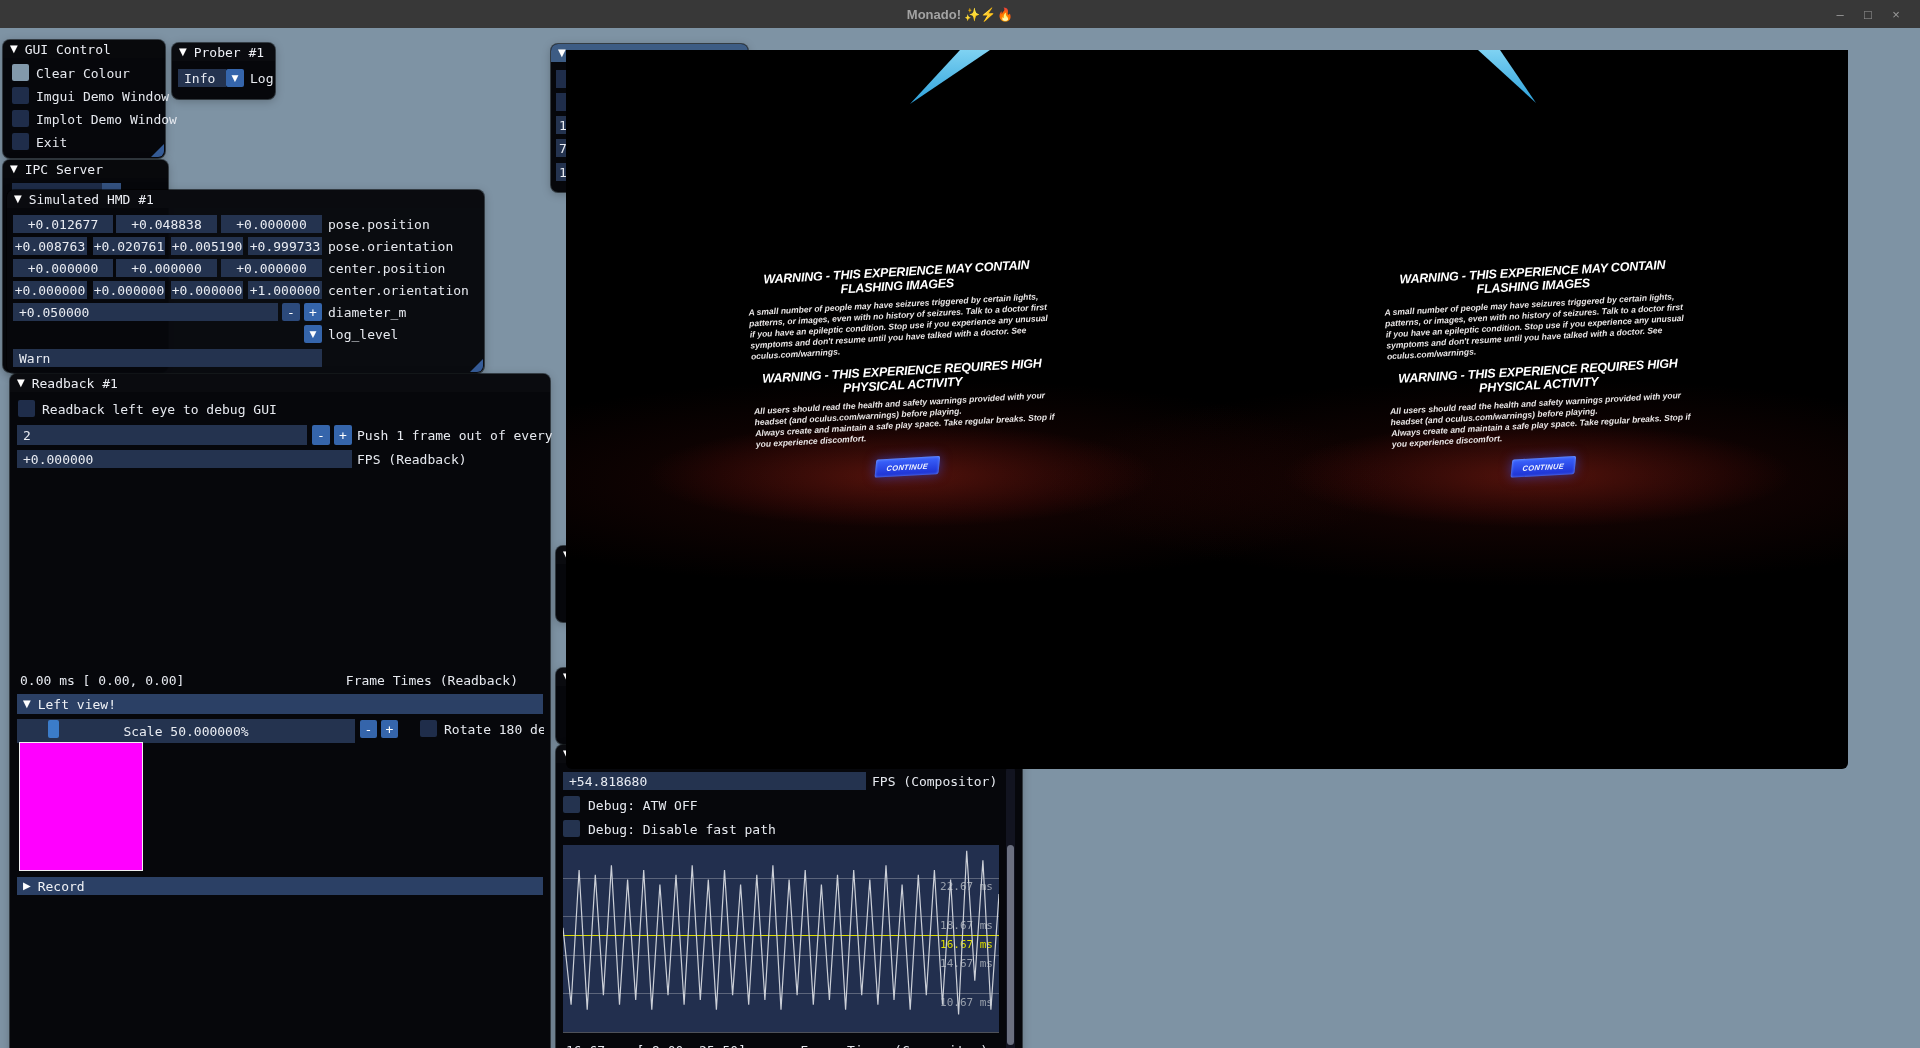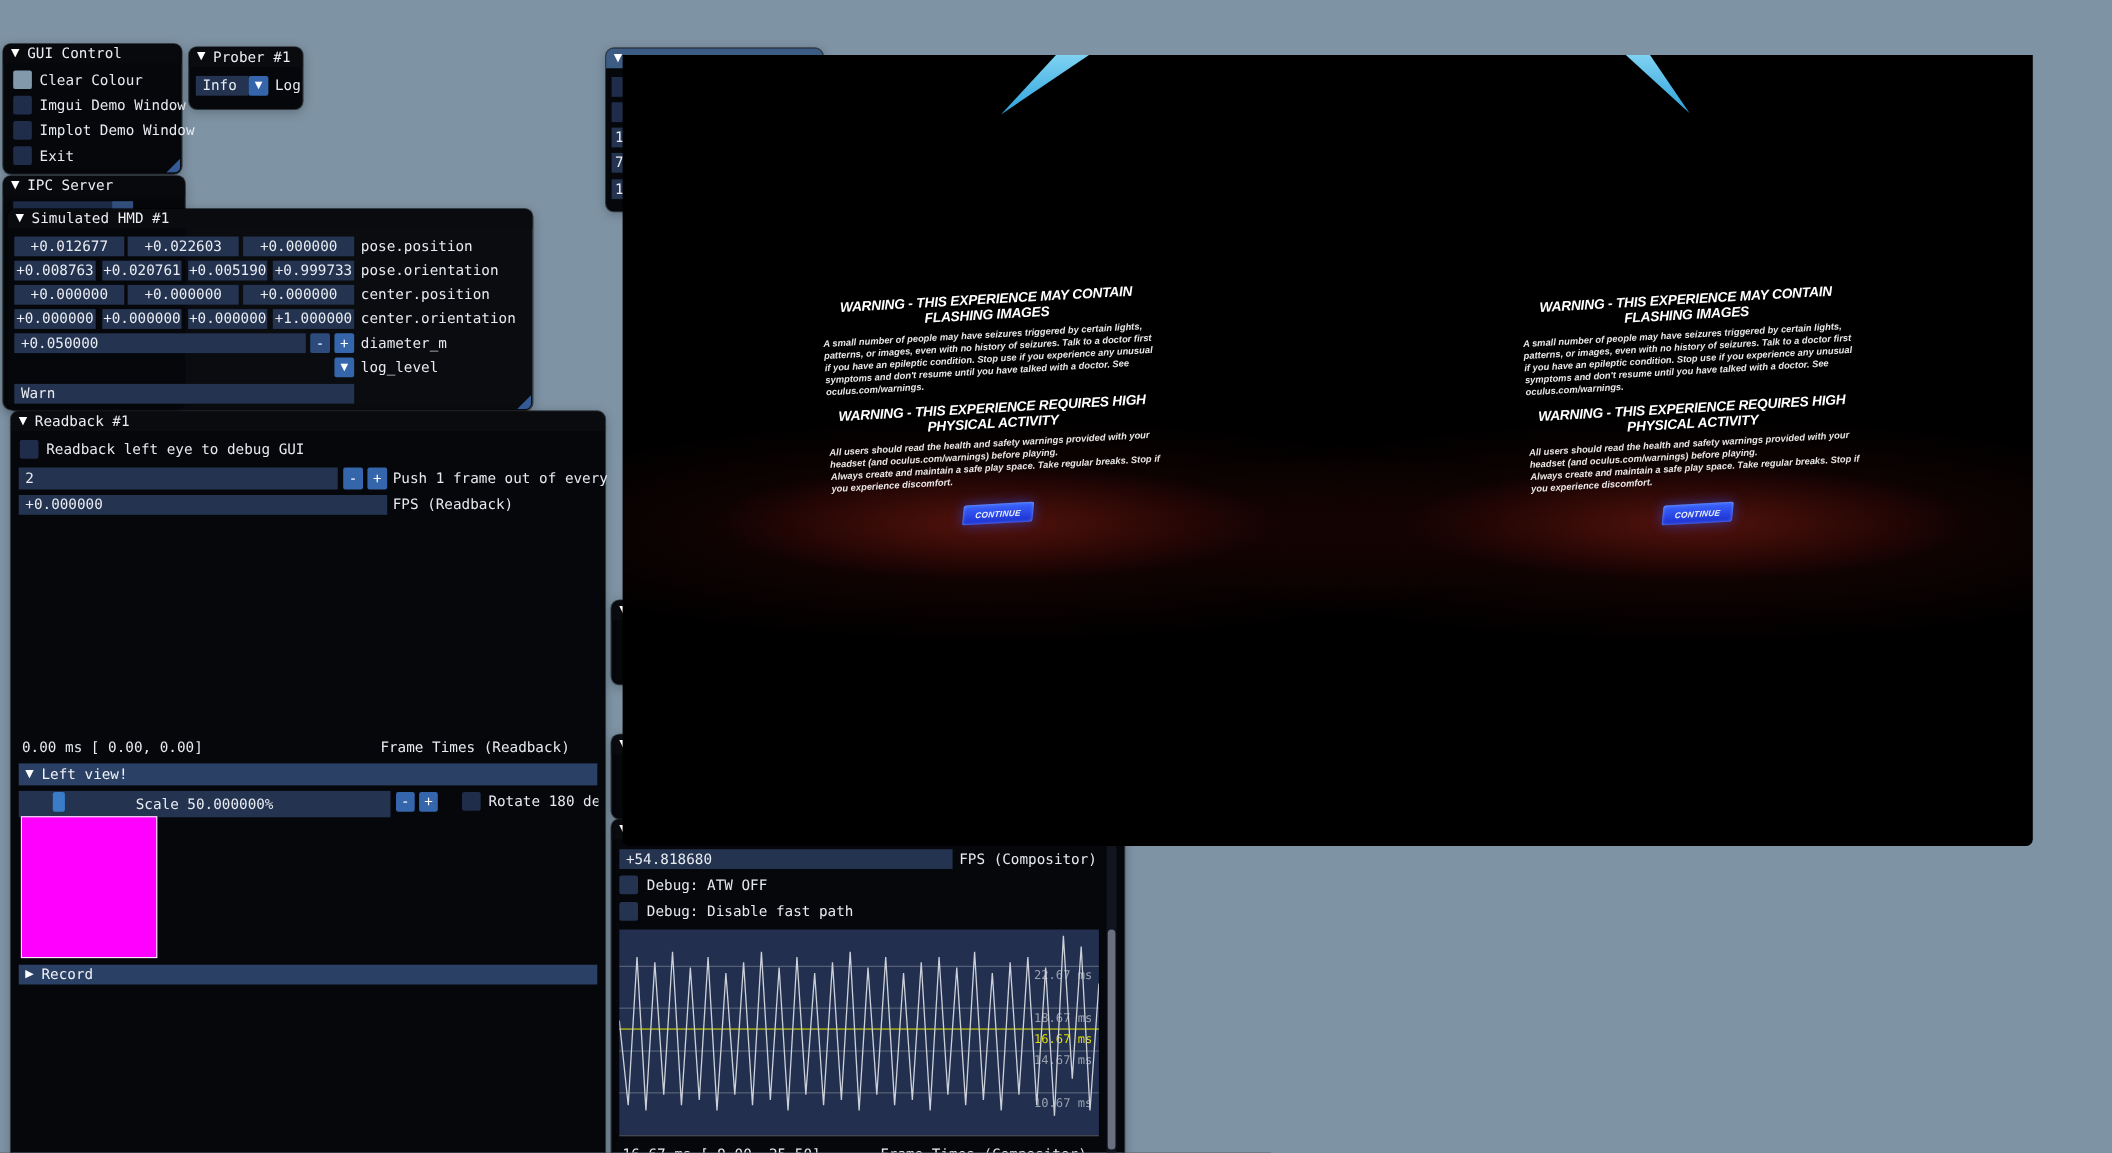--- a/index.html
+++ b/index.html
@@ -53,20 +53,26 @@
         background:linear-gradient(180deg,#3c66ff 0%,#1b2ed0 100%);box-shadow:0 0 12px rgba(45,80,255,.55),inset 0 0 3px rgba(160,200,255,.7);
         display:flex;align-items:center;justify-content:center;font-size:7.5px;font-weight:bold;font-style:italic;
         color:#eef2ff;letter-spacing:.3px;}
   .sliver-row{position:absolute;height:18px;background:#24334f;color:#e9ecf2;display:flex;align-items:center;padding-left:3px;box-sizing:border-box;}
 </style>
 </head>
 <body>
 
 <div id="screen">
 
+  <div class="topbar">
+    <span>Monado! ✨⚡🔥</span>
+    <span class="wctl" style="left:1826px;">–</span>
+    <span class="wctl" style="left:1854px;">□</span>
+    <span class="wctl" style="left:1882px;">×</span>
+  </div>
 
   <div class="w" style="left:551px;top:44px;width:197px;height:148px;">
     <div class="tb active">
       <span class="tri">▼</span>
     </div>
     <div class="sliver-row" style="left:5px;top:26px;width:170px;background:#1f2d4a;"></div>
     <div class="sliver-row" style="left:5px;top:49px;width:170px;background:#1f2d4a;"></div>
     <div class="sliver-row" style="left:5px;top:72px;width:170px;">1</div>
     <div class="sliver-row" style="left:5px;top:95px;width:170px;">7</div>
     <div class="sliver-row" style="left:5px;top:119px;width:170px;">1</div>
@@ -197,21 +203,21 @@
     </div>
   </div>
 
   <div class="w" style="left:7px;top:190px;width:477px;height:183px;background:rgba(6,7,11,.97);">
     <div class="tb" style="background:#0a0b0f;">
       <span class="tri">▼</span>
       <span>Simulated HMD #1</span>
     </div>
 
     <div class="f center" style="left:6px;top:25px;width:100px;">+0.012677</div>
-    <div class="f center" style="left:109px;top:25px;width:101px;">+0.022603</div>
+    <div class="f center" style="left:109px;top:25px;width:101px;">+0.048838</div>
     <div class="f center" style="left:214px;top:25px;width:101px;">+0.000000</div>
     <div class="lb" style="left:321px;top:25px;">pose.position</div>
 
     <div class="f center" style="left:6px;top:47px;width:74px;">+0.008763</div>
     <div class="f center" style="left:86px;top:47px;width:72px;">+0.020761</div>
     <div class="f center" style="left:164px;top:47px;width:72px;">+0.005190</div>
     <div class="f center" style="left:241px;top:47px;width:74px;">+0.999733</div>
     <div class="lb" style="left:321px;top:47px;">pose.orientation</div>
 
     <div class="f center" style="left:6px;top:69px;width:100px;">+0.000000</div>

